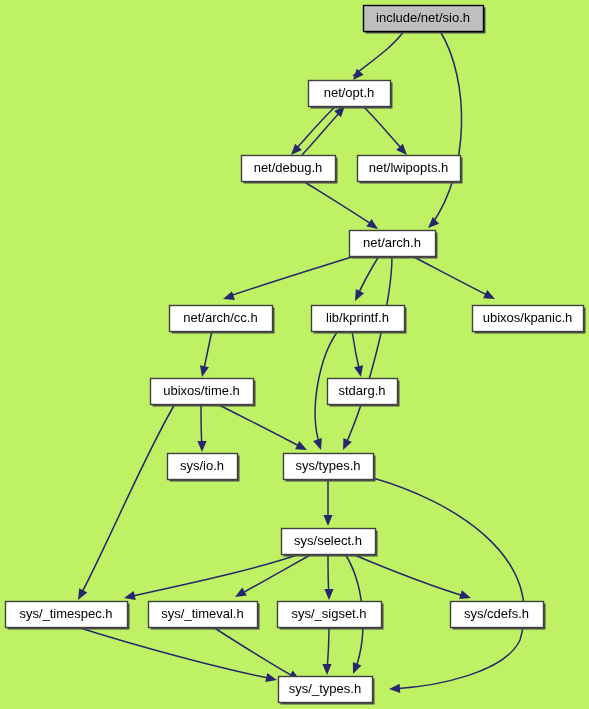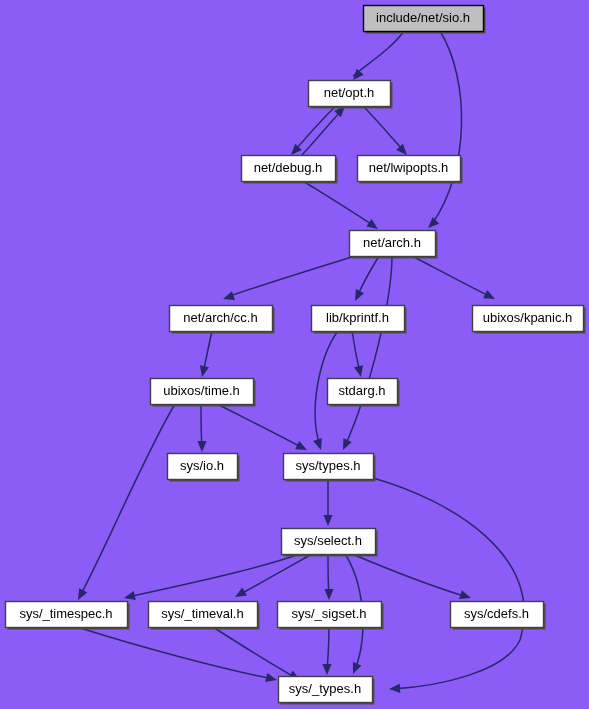--- a/index.html
+++ b/index.html
@@ -4,21 +4,21 @@
 <style>
   html, body {
     margin: 0;
     padding: 0;
     background: #ffffff;
   }
   #graph-root {
     position: relative;
     width: 589px;
     height: 709px;
-    background: #8b5cf6;
+    background: #bef264;
     font-family: "Liberation Sans", sans-serif;
     overflow: hidden;
   }
   svg.graph-canvas {
     position: absolute;
     left: 0;
     top: 0;
     width: 589px;
     height: 709px;
   }

